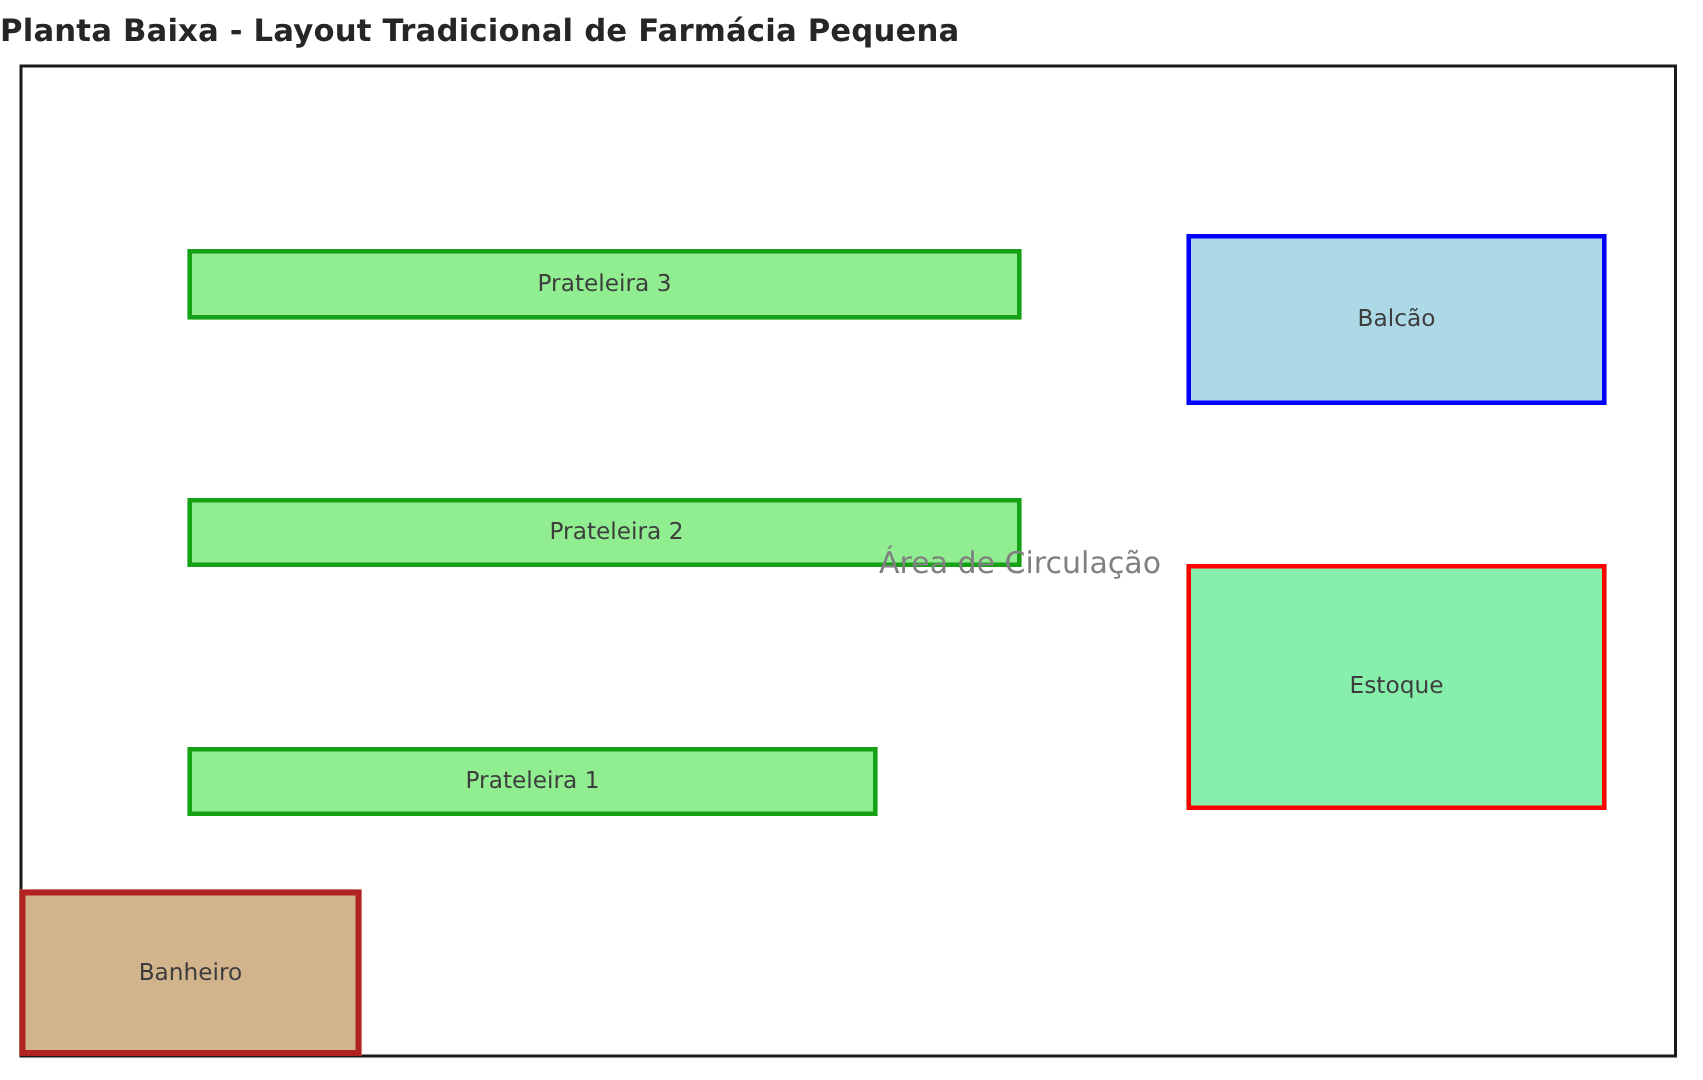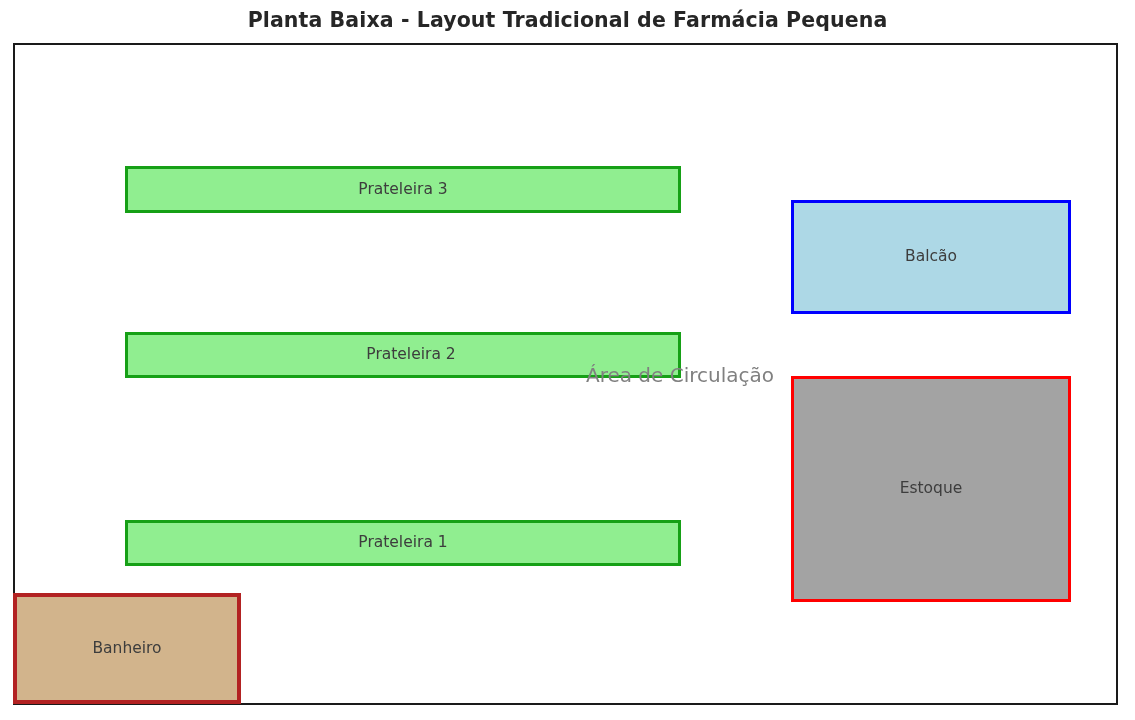--- a/index.html
+++ b/index.html
@@ -20,21 +20,20 @@
     height: 720px;
     background: #ffffff;
   }
 
   
   #plan-title {
     position: absolute;
     left: 0;
     top: 8px;
     width: 1135px;
-    text-align: center;
     font-size: 20.5px;
     font-weight: bold;
     color: #262626;
     letter-spacing: 0.1px;
     white-space: nowrap;
   }
 
   
   #store-outline {
     position: absolute;
@@ -64,34 +63,33 @@
     pointer-events: none;
   }
 
   
   .shelf {
     background: #90ee90;
     border: 3px solid #16a016;
   }
   #shelf-3 { left: 123px; top: 164px;  width: 556px; height: 47px; }
   #shelf-2 { left: 123px; top: 330px;  width: 556px; height: 46px; padding-left: 16px; }
-  #shelf-1 { left: 123px; top: 496px;  width: 556px; height: 46px; margin-top: 22px; }
+  #shelf-1 { left: 123px; top: 496px;  width: 460px; height: 46px; }
 
   
   #counter {
     left: 789px; top: 154px; width: 280px; height: 114px;
     background: #add8e6;
     border: 3px solid #0000ff;
-    margin-top: 44px;
   }
 
   
   #stockroom {
-    left: 789px; top: 374px; width: 280px; height: 226px;
-    background: #a3a3a3;
+    left: 789px; top: 374px; width: 280px; height: 164px;
+    background: #86efac;
     border: 3px solid #ff0000;
   }
 
   
   #restroom {
     left: 13px; top: 593px; width: 228px; height: 111px;
     background: #d2b48c;
     border: 4px solid #b22222;
   }
 

